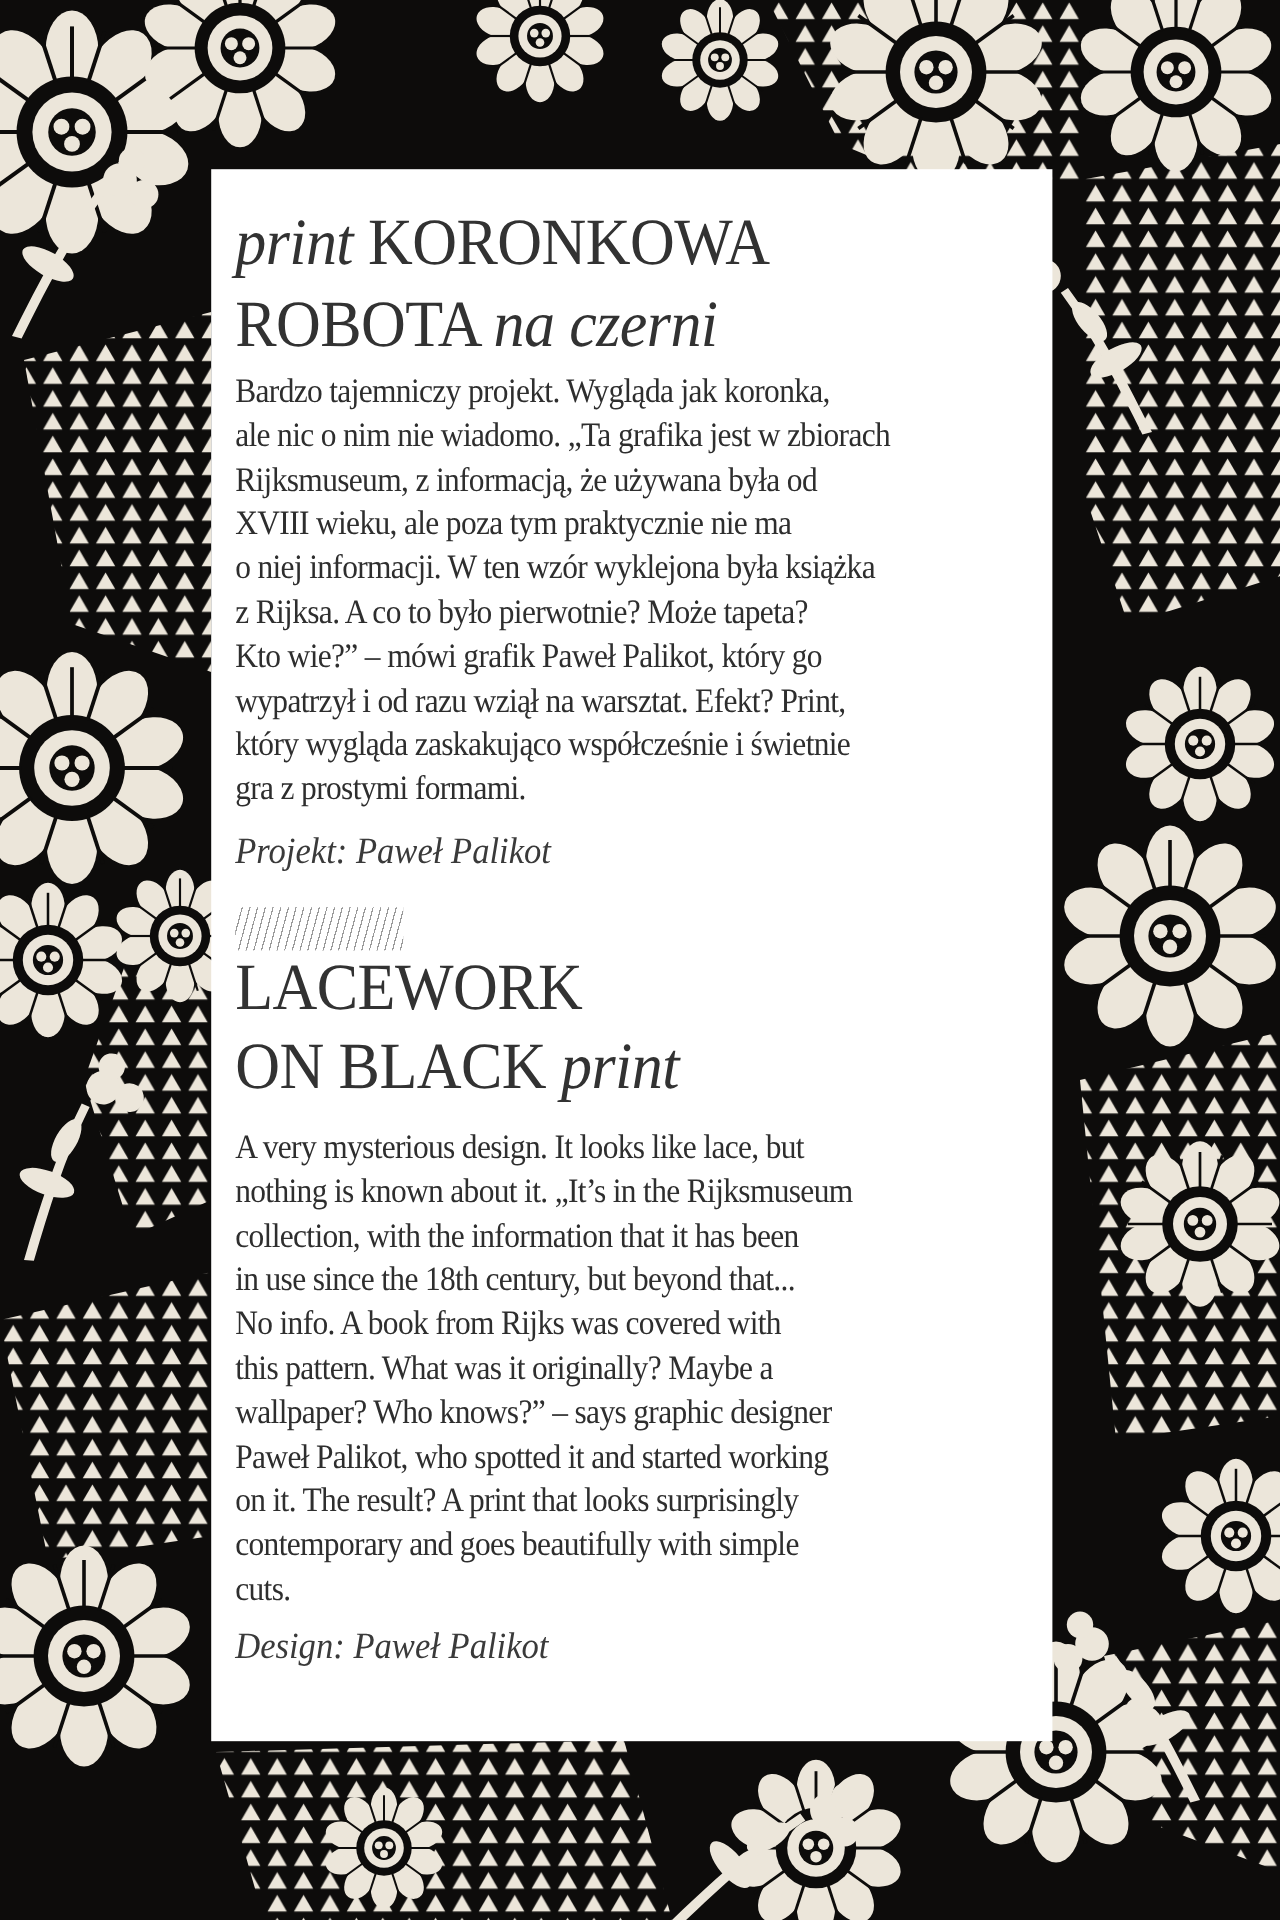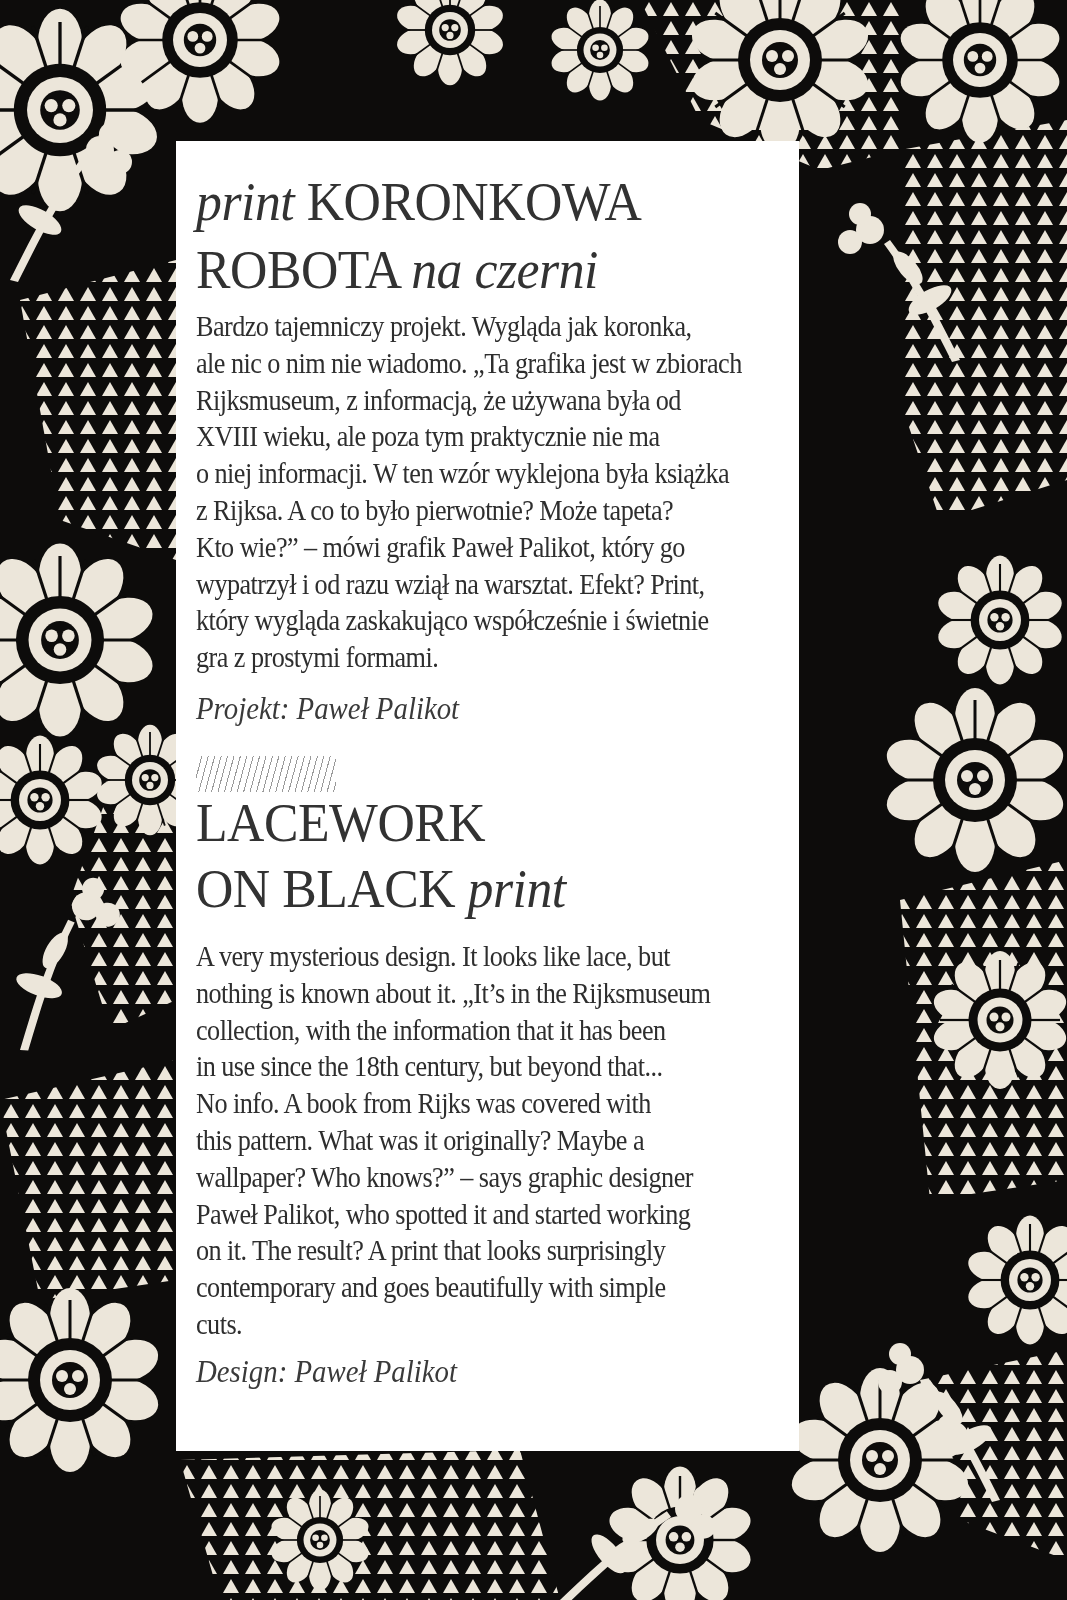--- a/index.html
+++ b/index.html
@@ -3,21 +3,21 @@
 <meta charset="utf-8">
 <style>
   html, body { margin:0; padding:0; }
   body {
     width:1067px; height:1600px; position:relative; overflow:hidden;
     background:#0d0c0b;
     font-family: "Liberation Serif", "DejaVu Serif", serif;
   }
   #bg { position:absolute; left:0; top:0; width:1067px; height:1600px; }
   .panel {
-    position:absolute; left:176px; top:141px; width:623px; height:1310px;
+    position:absolute; left:176px; top:141px; width:701px; height:1310px;
     background:#ffffff;
   }
   .content { position:absolute; left:20px; top:0; width:680px; color:#2f2f2f; }
   .title {
     position:absolute; left:0; font-size:55px; line-height:68px;
     letter-spacing:-0.5px; font-weight:400; color:#323232; white-space:nowrap;
     transform:scaleX(0.94); transform-origin:left;
   }
   .title em { font-style:italic; }
   .body {

